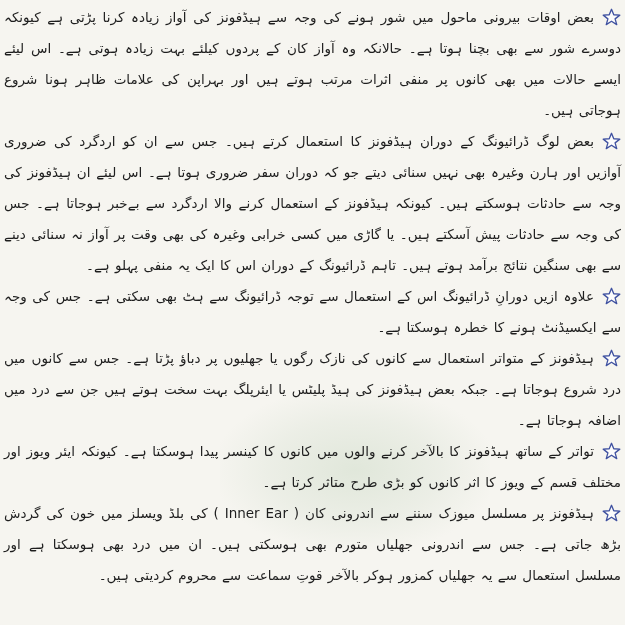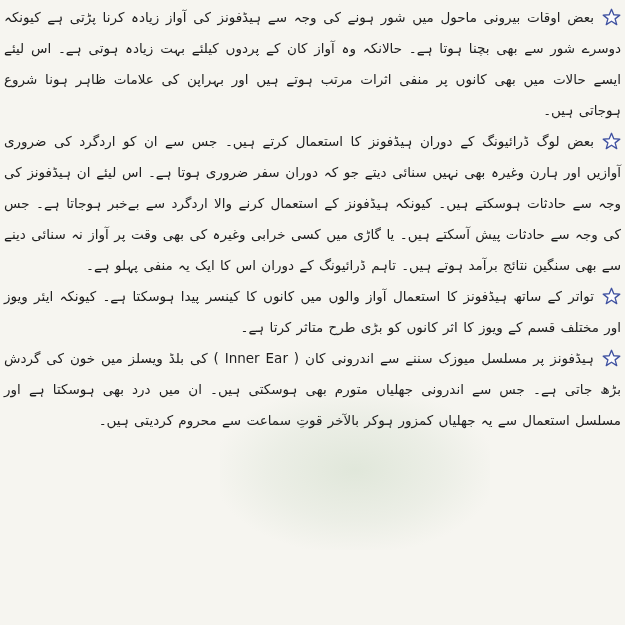--- a/index.html
+++ b/index.html
@@ -58,24 +58,30 @@
 <div class="page">
 
   <p class="para"><span class="star"><svg width="19" height="18" viewBox="0 0 24 23">
           <path d="M12 1.6 L14.9 8.6 L22.6 9.1 L16.6 13.9 L18.7 21.2 L12 16.9 L5.3 21.2 L7.4 13.9 L1.4 9.1 L9.1 8.6 Z" fill="#fcfcfc" stroke="#3f51a0" stroke-width="1.7" stroke-linejoin="round"></path>
         </svg></span><span>بعض اوقات بیرونی ماحول میں شور ہونے کی وجہ سے ہیڈفونز کی آواز زیادہ کرنا پڑتی ہے کیونکہ دوسرے شور سے بھی بچنا ہوتا ہے۔ حالانکہ وہ آواز کان کے پردوں کیلئے بہت زیادہ ہوتی ہے۔ اس لیئے ایسے حالات میں بھی کانوں پر منفی اثرات مرتب ہوتے ہیں اور بہراپن کی علامات ظاہر ہونا شروع ہوجاتی ہیں۔</span></p>
 
   <p class="para"><span class="star"><svg width="19" height="18" viewBox="0 0 24 23">
           <path d="M12 1.6 L14.9 8.6 L22.6 9.1 L16.6 13.9 L18.7 21.2 L12 16.9 L5.3 21.2 L7.4 13.9 L1.4 9.1 L9.1 8.6 Z" fill="#fcfcfc" stroke="#3f51a0" stroke-width="1.7" stroke-linejoin="round"></path>
         </svg></span><span>بعض لوگ ڈرائیونگ کے دوران ہیڈفونز کا استعمال کرتے ہیں۔ جس سے ان کو اردگرد کی ضروری آوازیں اور ہارن وغیرہ بھی نہیں سنائی دیتے جو کہ دوران سفر ضروری ہوتا ہے۔ اس لیئے ان ہیڈفونز کی وجہ سے حادثات ہوسکتے ہیں۔ کیونکہ ہیڈفونز کے استعمال کرنے والا اردگرد سے بےخبر ہوجاتا ہے۔ جس کی وجہ سے حادثات پیش آسکتے ہیں۔ یا گاڑی میں کسی خرابی وغیرہ کی بھی وقت پر آواز نہ سنائی دینے سے بھی سنگین نتائج برآمد ہوتے ہیں۔ تاہم ڈرائیونگ کے دوران اس کا ایک یہ منفی پہلو ہے۔</span></p>
 
+  <p class="para"><span class="star"><svg width="19" height="18" viewBox="0 0 24 23">
+          <path d="M12 1.6 L14.9 8.6 L22.6 9.1 L16.6 13.9 L18.7 21.2 L12 16.9 L5.3 21.2 L7.4 13.9 L1.4 9.1 L9.1 8.6 Z" fill="#fcfcfc" stroke="#3f51a0" stroke-width="1.7" stroke-linejoin="round"></path>
+        </svg></span><span>علاوہ ازیں دورانِ ڈرائیونگ اس کے استعمال سے توجہ ڈرائیونگ سے ہٹ بھی سکتی ہے۔ جس کی وجہ سے ایکسیڈنٹ ہونے کا خطرہ ہوسکتا ہے۔</span></p>
 
+  <p class="para"><span class="star"><svg width="19" height="18" viewBox="0 0 24 23">
+          <path d="M12 1.6 L14.9 8.6 L22.6 9.1 L16.6 13.9 L18.7 21.2 L12 16.9 L5.3 21.2 L7.4 13.9 L1.4 9.1 L9.1 8.6 Z" fill="#fcfcfc" stroke="#3f51a0" stroke-width="1.7" stroke-linejoin="round"></path>
+        </svg></span><span>ہیڈفونز کے متواتر استعمال سے کانوں کی نازک رگوں یا جھلیوں پر دباؤ پڑتا ہے۔ جس سے کانوں میں درد شروع ہوجاتا ہے۔ جبکہ بعض ہیڈفونز کی ہیڈ پلیٹس یا ایئرپلگ بہت سخت ہوتے ہیں جن سے درد میں اضافہ ہوجاتا ہے۔</span></p>
 
 
   <p class="para"><span class="star"><svg width="19" height="18" viewBox="0 0 24 23">
           <path d="M12 1.6 L14.9 8.6 L22.6 9.1 L16.6 13.9 L18.7 21.2 L12 16.9 L5.3 21.2 L7.4 13.9 L1.4 9.1 L9.1 8.6 Z" fill="#fcfcfc" stroke="#3f51a0" stroke-width="1.7" stroke-linejoin="round"></path>
-        </svg></span><span>تواتر کے ساتھ ہیڈفونز کا استعمال آواز والوں میں کانوں کا کینسر پیدا ہوسکتا ہے۔ کیونکہ ایئر ویوز اور مختلف قسم کے ویوز کا اثر کانوں کو بڑی طرح متاثر کرتا ہے۔</span></p>
+        </svg></span><span>تواتر کے ساتھ ہیڈفونز کا بالآخر کرنے والوں میں کانوں کا کینسر پیدا ہوسکتا ہے۔ کیونکہ ایئر ویوز اور مختلف قسم کے ویوز کا اثر کانوں کو بڑی طرح متاثر کرتا ہے۔</span></p>
 
   <p class="para"><span class="star"><svg width="19" height="18" viewBox="0 0 24 23">
           <path d="M12 1.6 L14.9 8.6 L22.6 9.1 L16.6 13.9 L18.7 21.2 L12 16.9 L5.3 21.2 L7.4 13.9 L1.4 9.1 L9.1 8.6 Z" fill="#fcfcfc" stroke="#3f51a0" stroke-width="1.7" stroke-linejoin="round"></path>
         </svg></span><span>ہیڈفونز پر مسلسل میوزک سننے سے اندرونی کان ( Inner Ear ) کی بلڈ ویسلز میں خون کی گردش بڑھ جاتی ہے۔ جس سے اندرونی جھلیاں متورم بھی ہوسکتی ہیں۔ ان میں درد بھی ہوسکتا ہے اور مسلسل استعمال سے یہ جھلیاں کمزور ہوکر بالآخر قوتِ سماعت سے محروم کردیتی ہیں۔</span></p>
 
 </div>
 
 </body></html>

